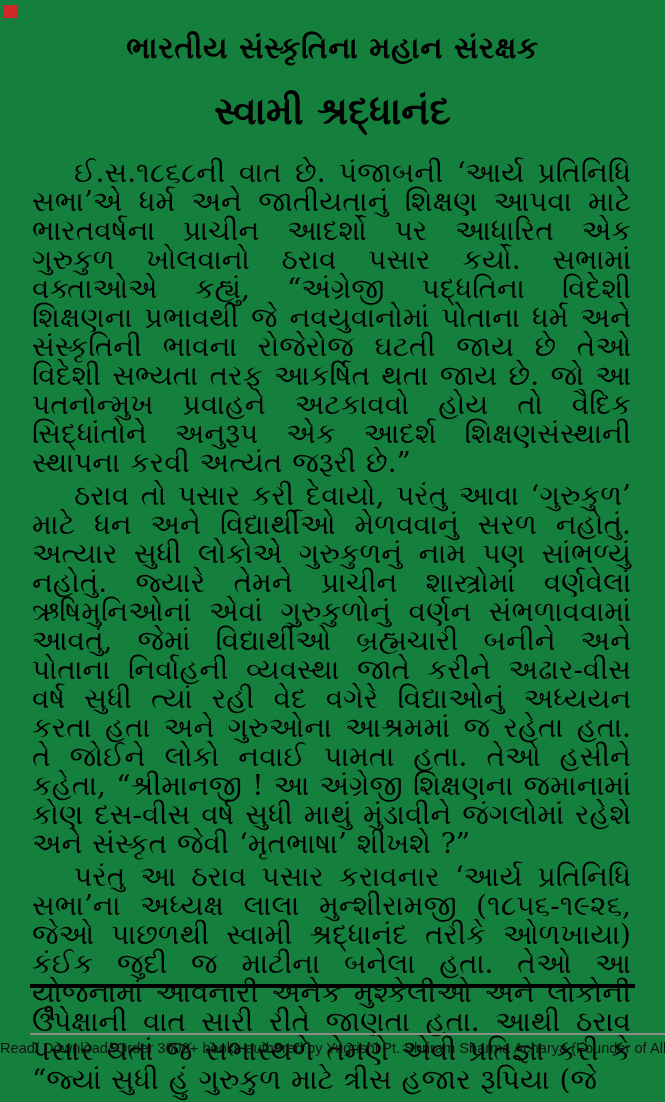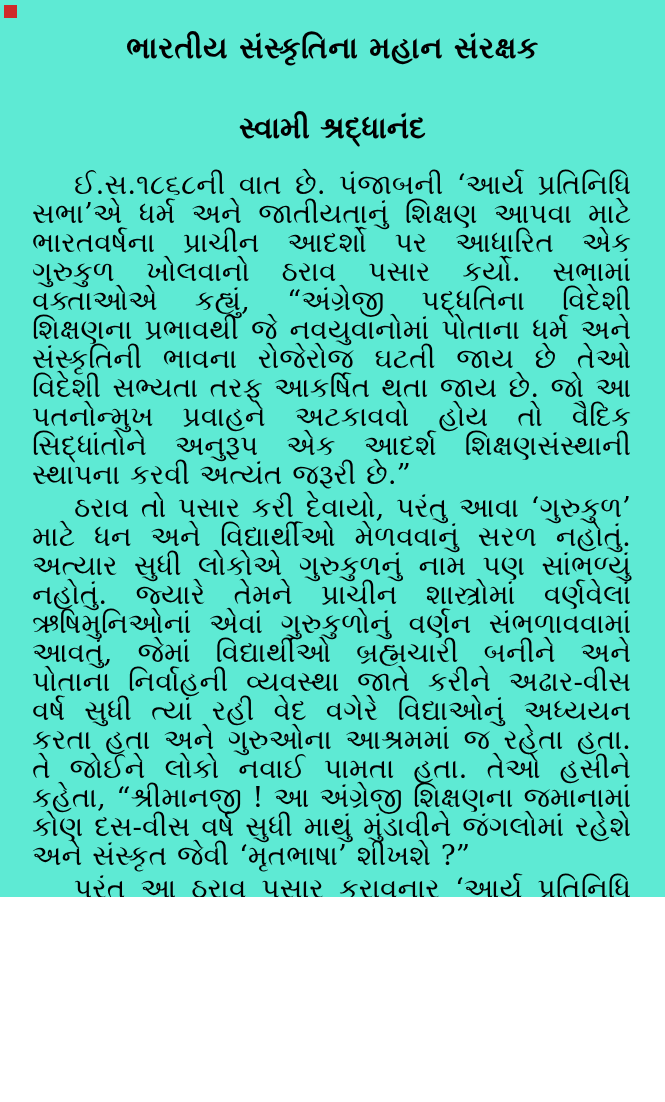--- a/index.html
+++ b/index.html
@@ -3,39 +3,39 @@
 <meta charset="utf-8">
 <style>
   html, body { margin: 0; padding: 0; background: #ffffff; }
   body {
     width: 665px; height: 1102px;
     font-family: "DejaVu Serif", "Liberation Serif", serif;
     color: #000;
   }
   .page {
     position: relative;
-    width: 665px; height: 897px;
-    background: #5eead4;
+    width: 665px; height: 1102px;
+    background: #15803d;
     overflow: hidden;
   }
   .red-marker {
     position: absolute; left: 4px; top: 5px;
     width: 13px; height: 13px;
     background: #cf2a2a;
   }
   .title {
     margin: 0; padding-top: 30px;
     text-align: center;
     font-size: 30px; font-weight: bold;
     letter-spacing: 0.5px;
   }
   .subtitle {
-    margin: 44px 0 0 0;
+    margin: 22px 0 0 0;
     text-align: center;
-    font-size: 30px; font-weight: bold;
+    font-size: 38px; font-weight: bold;
   }
   .body-text {
     margin-top: 24px;
     padding: 0 34px 0 32px;
   }
   .para {
     margin: 0 0 4px 0;
     font-size: 28px;
     line-height: 29px;
     text-align: justify;

